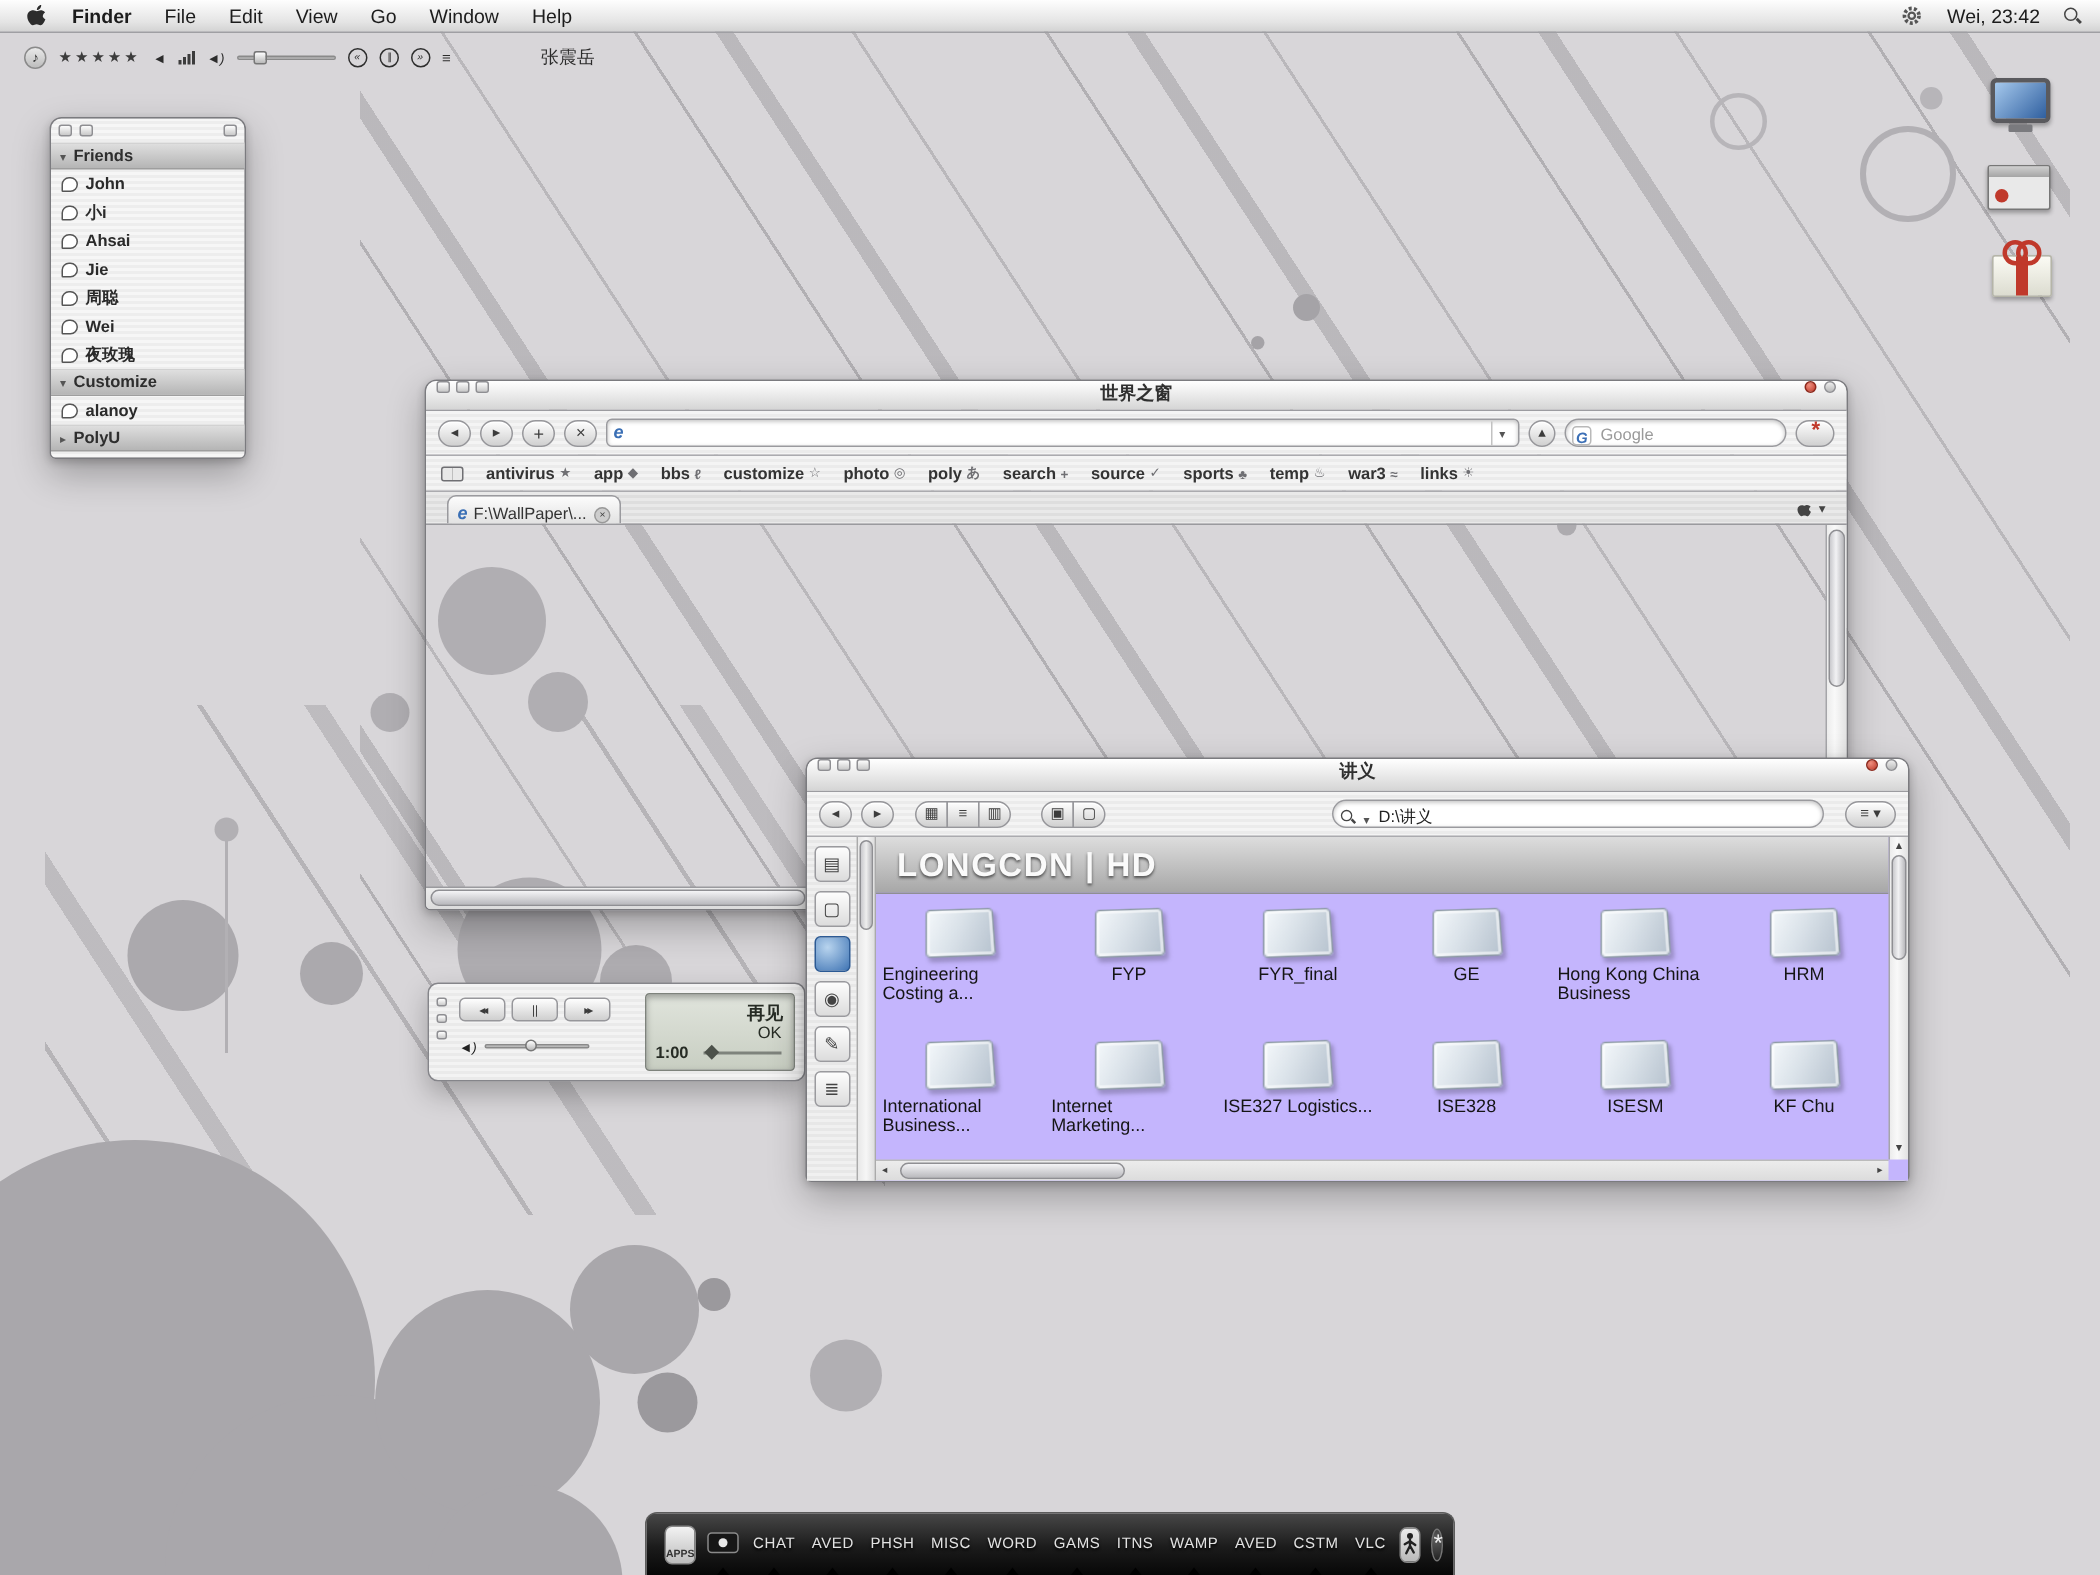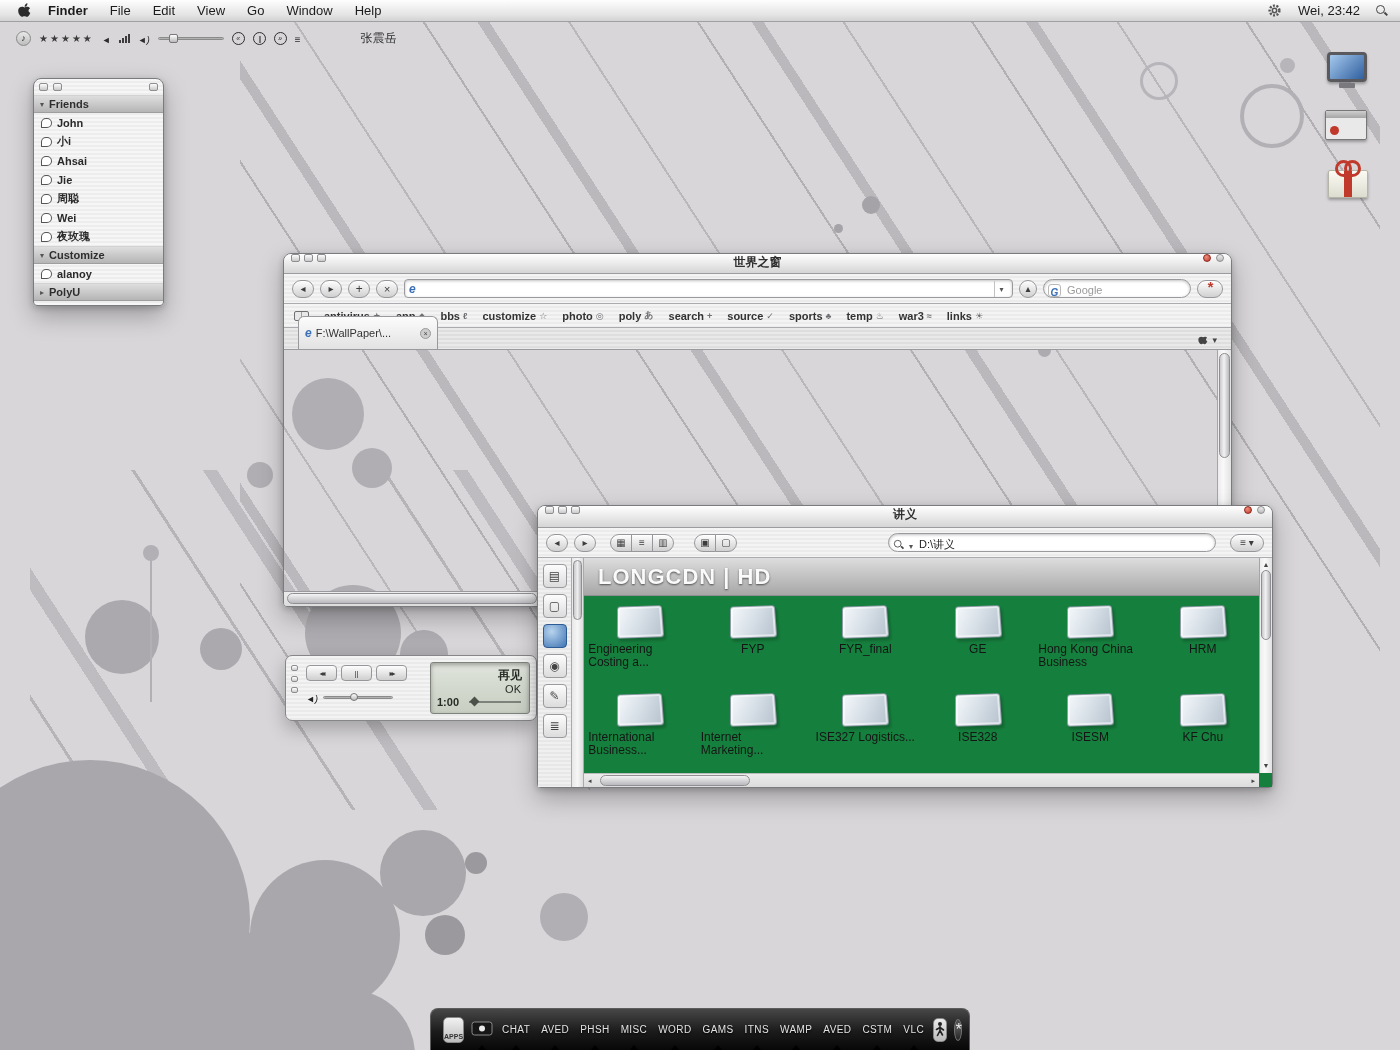--- a/index.html
+++ b/index.html
@@ -54,21 +54,21 @@
 .drop{width:14px;height:16px;border-left:1px solid #c2c2c2;display:flex;align-items:center;justify-content:center;color:#555;font-size:8px}
 .gbadge{width:13px;height:13px;border:1px solid #b9b9b9;border-radius:3px;background:#fff;display:flex;align-items:center;justify-content:center}
 .i-g::before{content:"G";font-size:10px;font-weight:bold;color:#3b6fb6}
 .i-redstar::before{content:"*";color:#c0392b;font-weight:bold;font-size:15px;line-height:6px}
 
 .bookbar{height:24px;display:flex;align-items:center;gap:15px;padding:0 10px;border-bottom:1px solid #ababaf;font-size:11px}
 .bookicon{width:15px;height:10px;border:1px solid #6f6f73;border-radius:2px;background:linear-gradient(90deg,#e8e8e8 47%,#9f9f9f 50%,#e8e8e8 53%)}
 .bm{display:inline-flex;align-items:center;gap:3px;font-weight:bold;color:#333}
 .bm i{font-style:normal;font-size:9px;color:#6f6f73}
 .tabbar{height:22px;background:repeating-linear-gradient(180deg,#e9e9e9 0 2px,#dedede 2px 4px);border-bottom:1px solid #9a9a9e;display:flex;align-items:flex-end;padding:0 14px}
-.tab{height:19px;width:140px;border:1px solid #9a9a9e;border-bottom:none;border-radius:6px 6px 0 0;background:linear-gradient(#fcfcfc,#e2e2e2);display:flex;align-items:center;gap:4px;padding:16px 6px;font-size:11px;color:#333}
+.tab{height:19px;width:116px;border:1px solid #9a9a9e;border-bottom:none;border-radius:6px 6px 0 0;background:linear-gradient(#fcfcfc,#e2e2e2);display:flex;align-items:flex-end;gap:4px;padding:0 6px;font-size:11px;color:#333}
 .tab .tlabel{white-space:nowrap;overflow:hidden}
 .tclose{margin-left:auto;width:11px;height:11px;border-radius:50%;background:#cdcdcd;border:1px solid #999;font-size:7px;display:flex;align-items:center;justify-content:center;color:#444}
 .i-x::before{content:"×"}
 .tabextras{margin-left:auto;display:flex;align-items:center;gap:4px;padding-bottom:4px;color:#444;font-size:9px}
 
 .bcontent{position:relative;height:242px;border-bottom:1px solid #9a9a9e}
 .vscroll{position:absolute;right:0;top:0;bottom:0;width:14px;background:linear-gradient(90deg,#ececec,#f9f9f9 40%,#e2e2e2);border-left:1px solid #a5a5a9}
 .vthumb{position:absolute;left:1px;right:1px;top:3px;height:105px;border-radius:7px;border:1px solid #8f8f93;background:linear-gradient(90deg,#c9c9cd,#f2f2f4 45%,#b9b9bd)}
 .varr{position:absolute;left:0;right:0;text-align:center;font-size:7px;color:#444;height:10px;line-height:10px}
 .i-aup::before{content:"▲"}.i-adn::before{content:"▼"}
@@ -83,21 +83,21 @@
 .seg .cap:last-child{border-radius:0 9px 9px 0}
 .i-grid::before{content:"▦"}.i-list::before{content:"≡"}.i-cols::before{content:"▥"}
 .i-sq1::before{content:"▣"}.i-sq2::before{content:"▢"}
 .fmbody{display:flex;height:229px;background:#fff}
 .sidebar{width:34px;border-right:1px solid #aaa;background:repeating-linear-gradient(180deg,#f0f0f0 0 2px,#e7e7e7 2px 4px);display:flex;flex-direction:column;align-items:center;gap:6px;padding-top:6px}
 .sicon{width:24px;height:24px;border:1px solid #9a9a9e;border-radius:4px;background:linear-gradient(#fdfdfd,#dcdcdc);display:flex;align-items:center;justify-content:center;font-size:12px;color:#444}
 .sicon.globe{background:radial-gradient(circle at 35% 30%,#b8d4ee,#3f74b4);border-color:#2c5a94;color:#eaf2fa}
 .i-drive::before{content:"▤"}.i-doc::before{content:"▢"}.i-disc::before{content:"◉"}.i-pen::before{content:"✎"}.i-stack::before{content:"≣"}
 .sscroll{width:12px;border-right:1px solid #aaa;background:linear-gradient(90deg,#e8e8e8,#f6f6f6,#dedede);position:relative}
 .ssthumb{position:absolute;top:2px;left:1px;right:1px;height:60px;border:1px solid #8f8f93;border-radius:6px;background:linear-gradient(90deg,#c9c9cd,#eee,#b9b9bd)}
-.fmmain{flex:1;position:relative;background:#15803d;overflow:hidden}
+.fmmain{flex:1;position:relative;background:#c4b5fd;overflow:hidden}
 .banner{height:38px;margin-right:13px;background:linear-gradient(#dddddd,#a7a7a7);border-bottom:1px solid #8f8f93;display:flex;align-items:center;padding-left:14px;font-size:22px;font-weight:bold;letter-spacing:1px;color:#fafafa;text-shadow:0 1px 2px rgba(60,60,60,.85)}
 .grid{display:grid;grid-template-columns:repeat(6,1fr);grid-auto-rows:88px;padding-top:4px;height:177px;margin-right:13px;overflow:hidden}
 .cell{display:flex;flex-direction:column;align-items:center;padding-top:5px}
 .glass{width:46px;height:33px;border:1px solid #8d9aa6;border-radius:3px;background:linear-gradient(115deg,#f4f8fb,#dae2e9 45%,#b6c2ce);box-shadow:2px 3px 3px rgba(0,0,0,.22),inset 0 0 0 2px rgba(255,255,255,.55);transform:perspective(150px) rotateX(14deg) rotate(-2deg);margin-bottom:5px}
 .flabel{font-size:12px;font-weight:normal;color:#151515;text-align:left;line-height:13px;max-width:104px}
 .fmvscroll{position:absolute;right:0;top:0;bottom:14px;width:13px;background:linear-gradient(90deg,#ececec,#f9f9f9 40%,#e2e2e2);border-left:1px solid #a5a5a9}
 .fmvthumb{position:absolute;left:1px;right:1px;top:12px;height:70px;border-radius:6px;border:1px solid #8f8f93;background:linear-gradient(90deg,#c9c9cd,#f2f2f4 45%,#b9b9bd)}
 .fmhscroll{position:absolute;left:0;right:13px;bottom:0;height:14px;border-top:1px solid #bbb;background:linear-gradient(#ececec,#dcdcdc)}
 .fmhthumb{position:absolute;left:16px;top:1px;height:11px;width:150px;border-radius:6px;border:1px solid #8f8f93;background:linear-gradient(#f4f4f6,#b9b9bd)}
 .statusbar{height:25px;border-top:1px solid #9a9a9e;background:linear-gradient(#efefef,#d6d6d6);border-radius:0 0 3px 3px;display:flex;align-items:center;font-size:12px;color:#2e2e2e;padding:0 12px;gap:8px}

